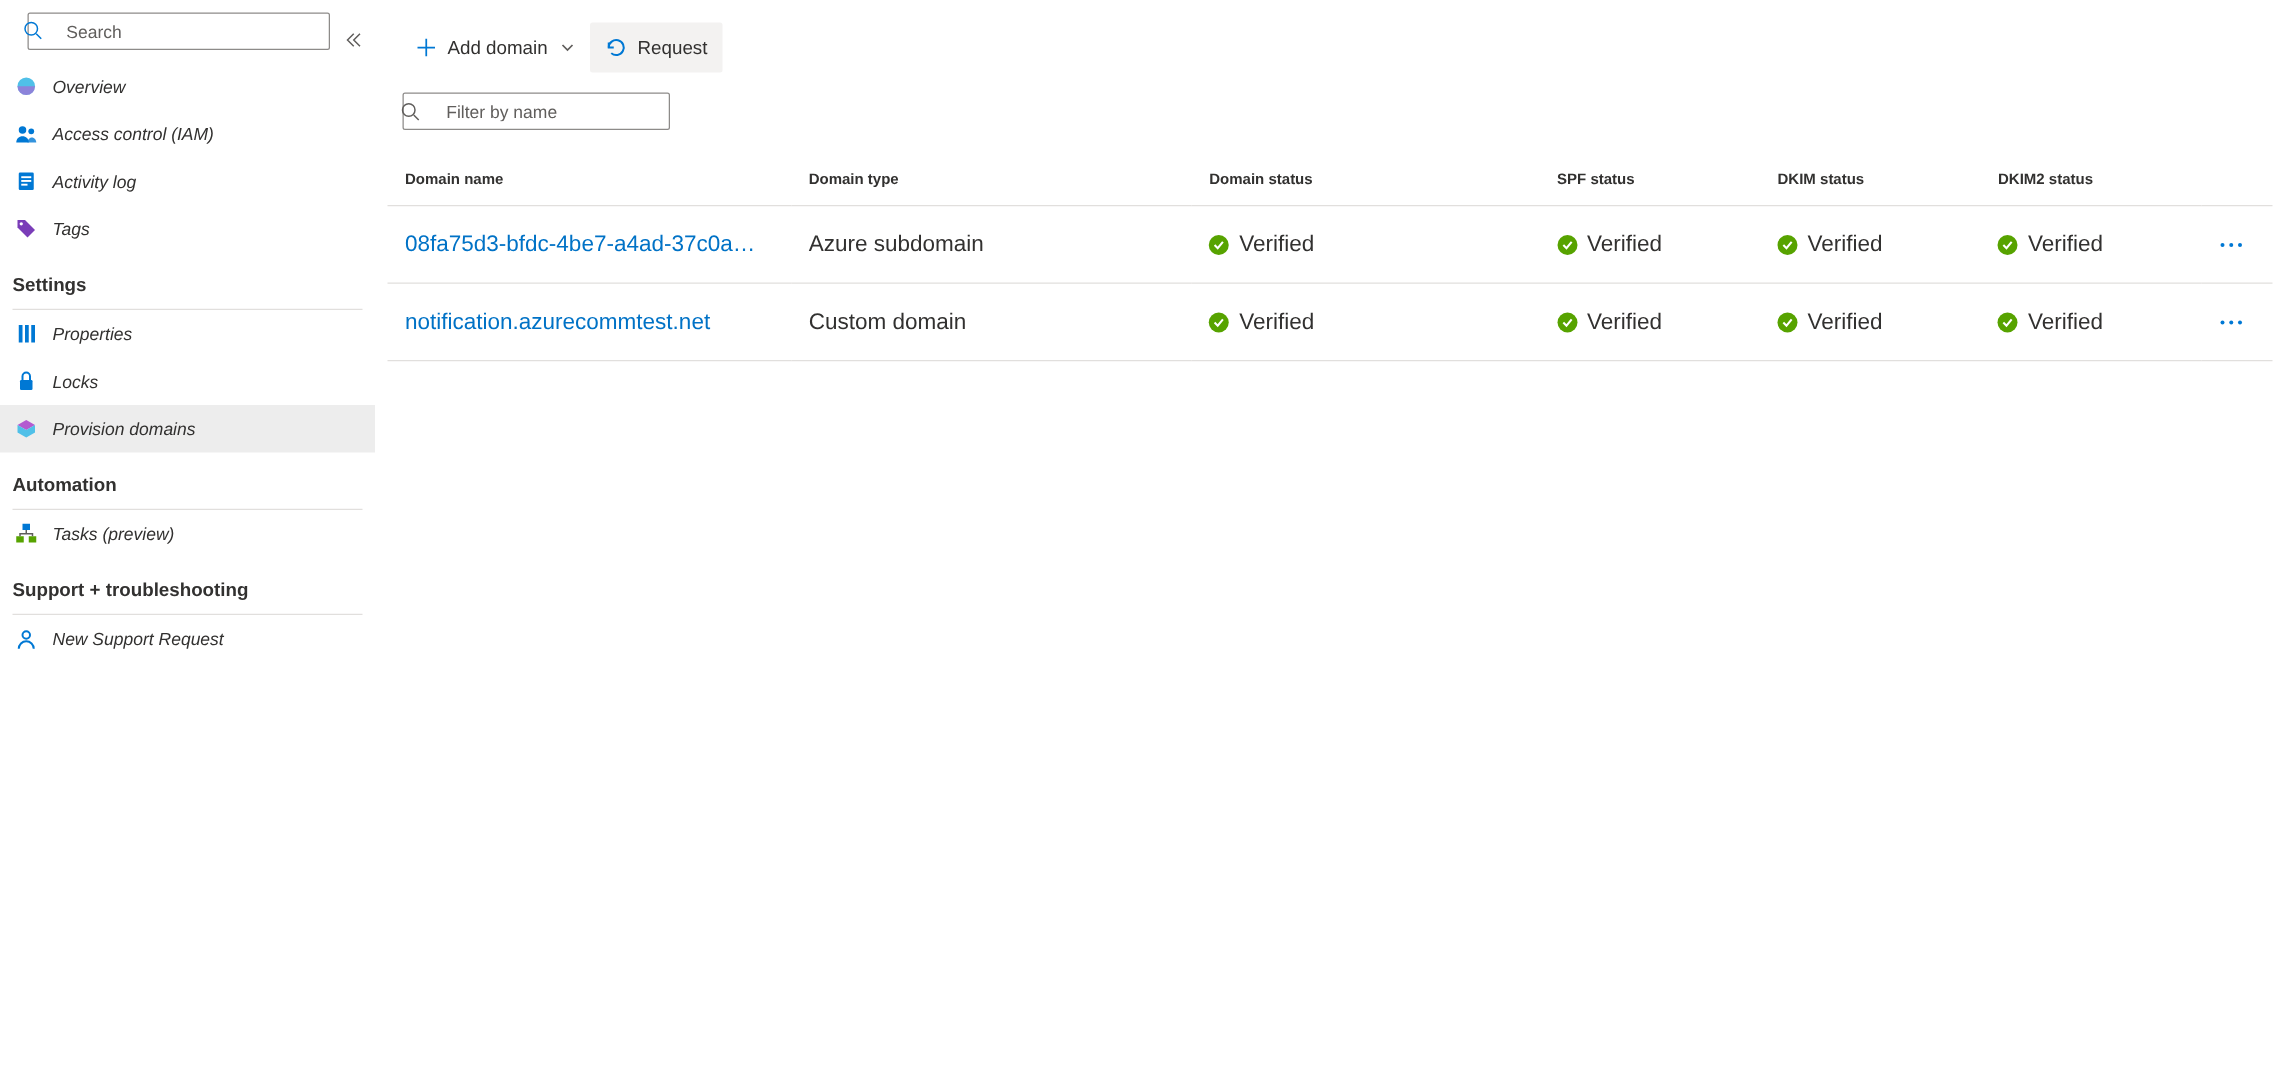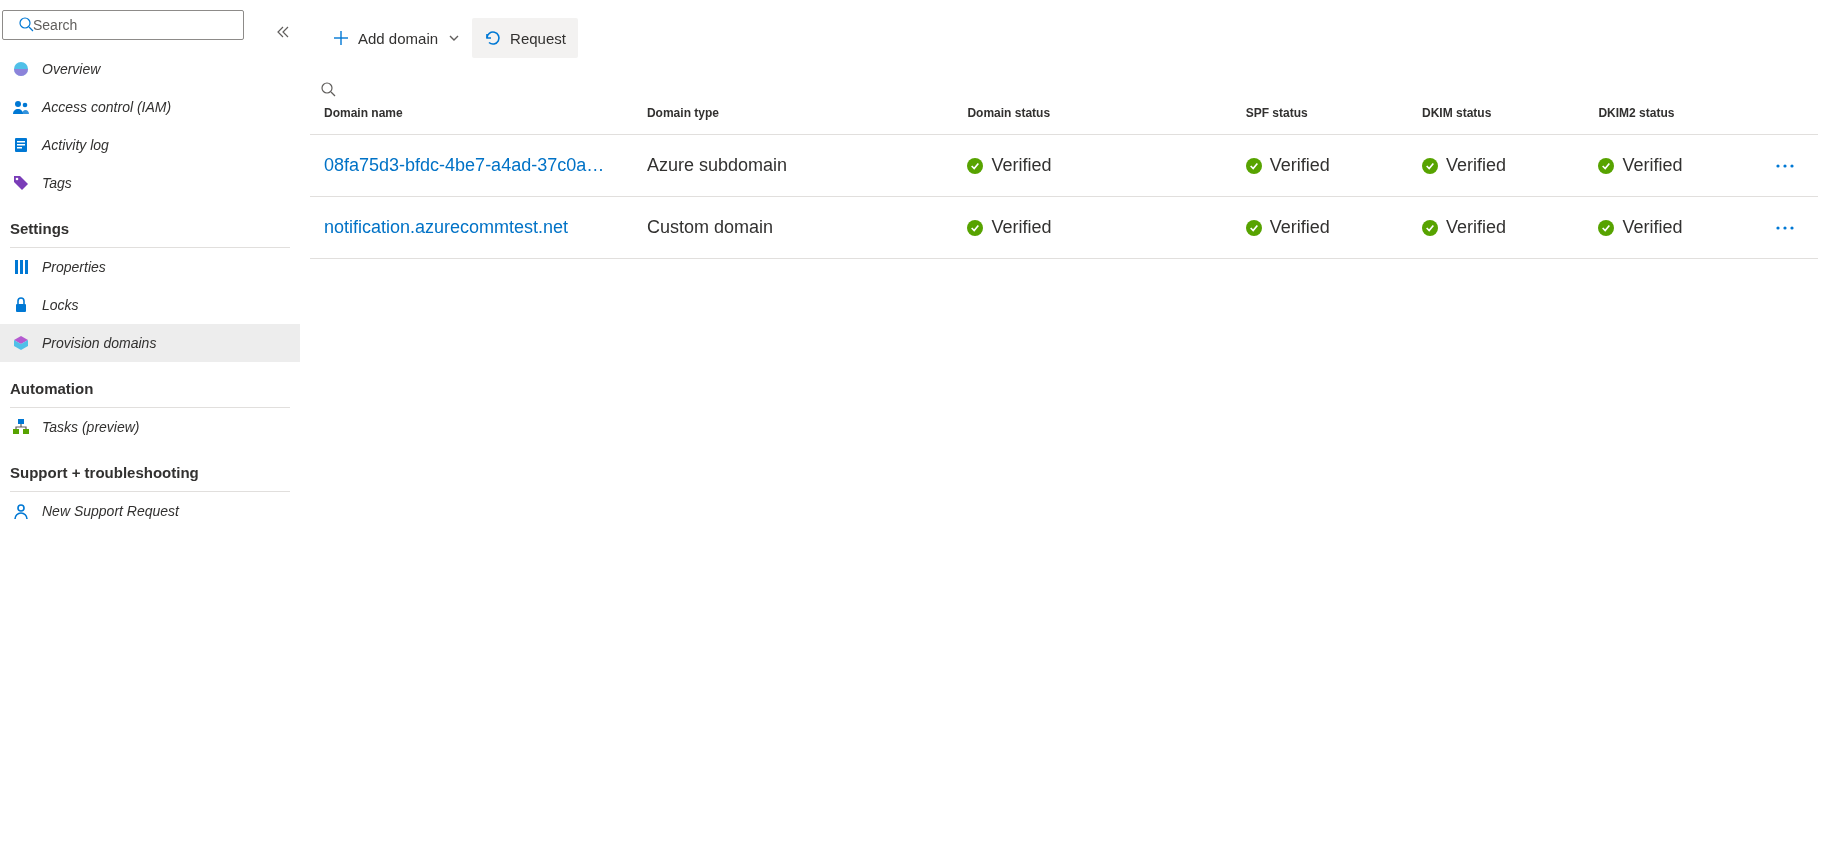--- a/index.html
+++ b/index.html
@@ -15,21 +15,21 @@
   html,body{margin:0;padding:0;height:100%;width:100%}
   body{
     font-family:"Segoe UI","Segoe UI Web",-apple-system,Helvetica,Arial,sans-serif;
     font-size:14px;color:var(--text);background:#fff;
   }
 
   .app{display:flex;min-height:100vh}
 
   
   .sidebar{width:300px;flex:0 0 300px;padding:10px 0 0 0;position:relative}
-  .search-wrap{padding:0 2px;position:relative}
+  .search-wrap{padding:0 22px;position:relative}
   .search-input{
     width:242px;height:30px;border:1px solid #8d8b89;border-radius:2px;
     padding:0 8px 0 30px;font-size:14px;color:var(--text);outline:none;
   }
   .search-input::placeholder{color:#605e5c}
   .search-icon{position:absolute;left:18px;top:6px;width:16px;height:16px;color:#0078d4}
   .collapse-btn{position:absolute;right:10px;top:14px;width:16px;height:16px;color:#605e5c;cursor:pointer}
 
   .nav-item{
     display:flex;align-items:center;gap:12px;height:38px;padding:0 12px;
@@ -252,20 +252,21 @@
       </div>
     </div>
 
     <div class="filter-wrap">
       <span class="filter-icon">
         <svg viewBox="0 0 16 16" width="16" height="16" fill="none" stroke="currentColor" stroke-width="1.2">
           <circle cx="7" cy="7" r="5"></circle>
             <line x1="11" y1="11" x2="15" y2="15"></line>
         </svg>
       </span>
+      <input class="filter-input" placeholder="Filter by name" style="">
     </div>
 
     <table>
       <colgroup>
         <col class="c-name">
           <col class="c-type">
           <col class="c-status">
         <col class="c-spf">
           <col class="c-dkim">
           <col class="c-dkim2">

